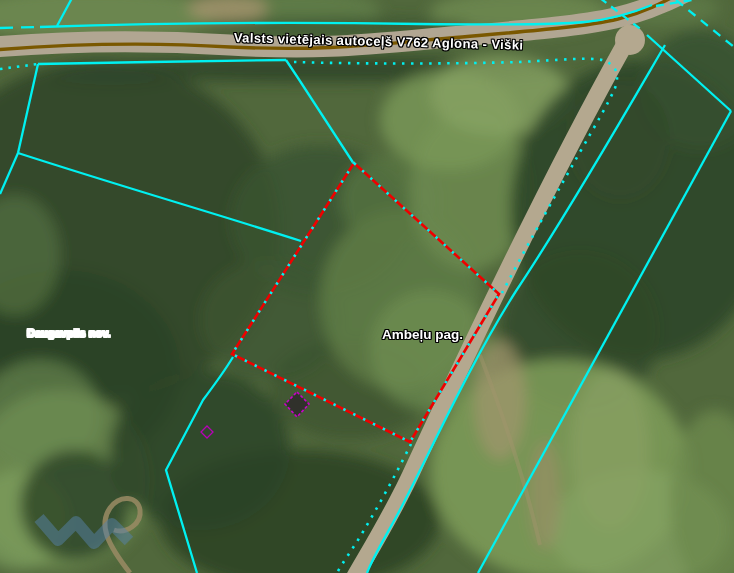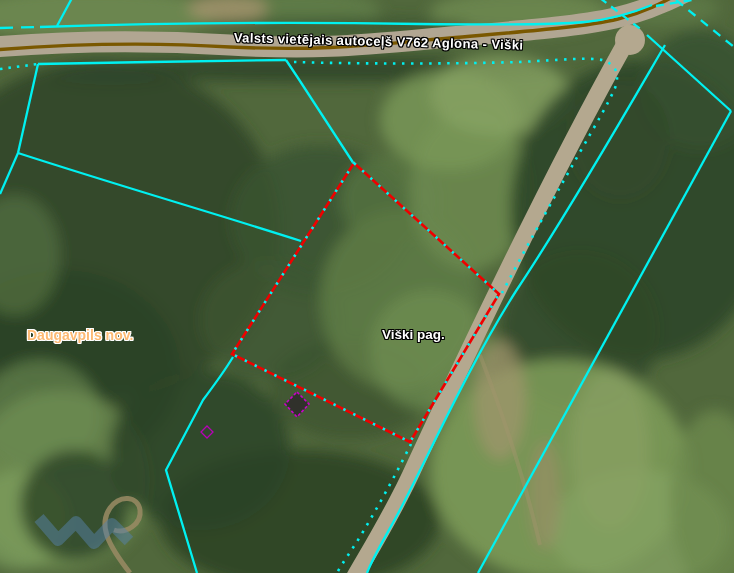--- a/index.html
+++ b/index.html
@@ -2,21 +2,21 @@
 <html><head>
 <meta charset="utf-8">
 <style>
   html,body{margin:0;padding:0;width:734px;height:573px;overflow:hidden;background:#51683c;}
   #viewport{position:relative;width:734px;height:573px;font-family:"Liberation Sans",sans-serif;overflow:hidden;cursor:grab;}
   #viewport svg{position:absolute;left:0;top:0;display:block;}
   .maplabel{position:absolute;white-space:nowrap;pointer-events:none;}
   .road-label{left:234px;top:30px;transform:rotate(1.5deg);transform-origin:left top;
     font-size:13px;font-weight:bold;letter-spacing:.4px;color:#ffffff;
     text-shadow:-1px -1px 0 #000,1px -1px 0 #000,-1px 1px 0 #000,1px 1px 0 #000,0 -1px 0 #000,0 1px 0 #000,-1px 0 0 #000,1px 0 0 #000;}
-  .label-dark{left:27px;top:327px;font-size:14px;font-weight:bold;color:#fdba74;
+  .label-dark{left:27px;top:327px;font-size:11px;font-weight:bold;color:#ffffff;
     text-shadow:-1px -1px 0 #fff,1px -1px 0 #fff,-1px 1px 0 #fff,1px 1px 0 #fff,0 -1px 0 #fff,0 1px 0 #fff,-1px 0 0 #fff,1px 0 0 #fff;text-align:center;}
   .label-light{left:382px;top:327px;font-size:13.5px;font-weight:bold;color:#fff;
     text-shadow:-1px -1px 0 #000,1px -1px 0 #000,-1px 1px 0 #000,1px 1px 0 #000,0 -1px 0 #000,0 1px 0 #000,-1px 0 0 #000,1px 0 0 #000;}
   .watermark{left:50px;top:524px;font-size:18.5px;font-weight:bold;letter-spacing:.6px;color:rgba(223,223,223,.82);}
 </style>
 </head>
 <body>
 
 <div id="viewport">
 
@@ -113,14 +113,14 @@
     <polygon points="354,163 499,294 410,442 232,354" fill="none" stroke="#00f1f1" stroke-width="2.6" stroke-dasharray="2.5 8.5"></polygon>
 
     <polygon points="297,392 309,404 297,417 285,404" fill="rgba(30,10,35,.5)" stroke="#c800c8" stroke-width="1.6" stroke-dasharray="3 2"></polygon>
     <polygon points="207,426 213,432 207,438 201,432" fill="none" stroke="#b800b8" stroke-width="1.3"></polygon>
 
     <polyline points="39,518 58,540 76,522 94,543 112,524 129,541" fill="none" stroke="rgba(85,130,170,.5)" stroke-width="12" stroke-linejoin="round"></polyline>
   </svg>
 
   <div class="maplabel road-label">Valsts vietējais autoceļš V762 Aglona - Viški</div>
   <div class="maplabel label-dark">Daugavpils nov.</div>
-  <div class="maplabel label-light">Viški pag.</div>
+  <div class="maplabel label-light">Ambeļu pag.</div>
 </div>
 
 </body></html>

